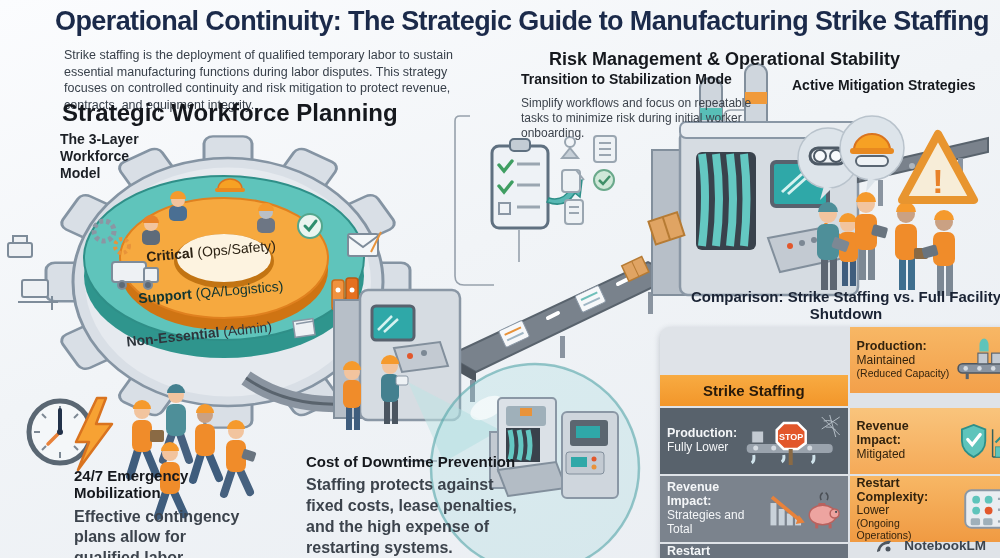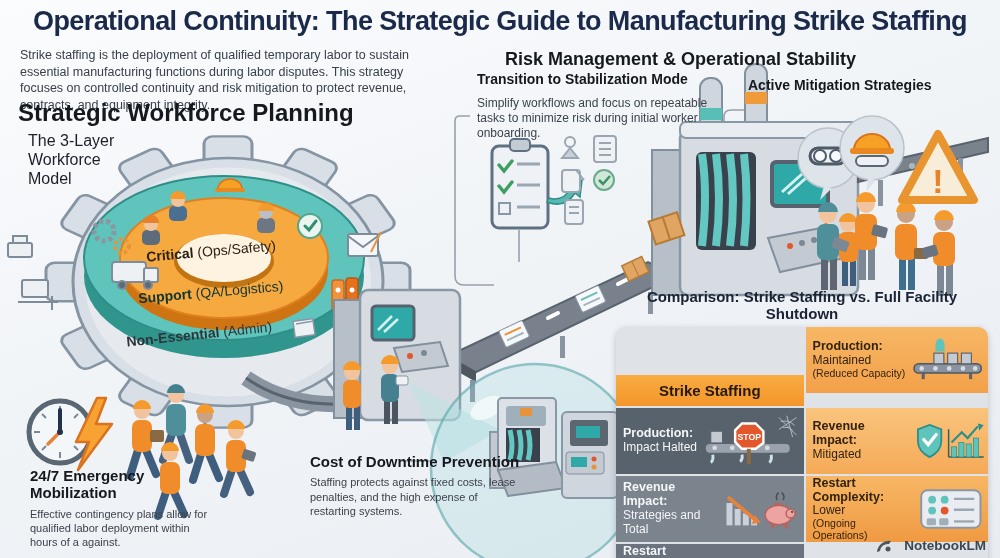--- a/index.html
+++ b/index.html
@@ -1,28 +1,28 @@
 <!DOCTYPE html>
 <html><head>
 <meta charset="utf-8">
 <style>
   html,body{margin:0;padding:0;background:#dfe3e8;}
   .canvas{
     position:relative;width:1000px;height:558px;overflow:hidden;
     font-family:"Liberation Sans",sans-serif;
     background:linear-gradient(160deg,#fbfcfe 0%,#f1f4f7 45%,#e9edf2 100%);
   }
-  .abs{position:absolute;}
+  .abs{position:absolute;padding-left:44px;}
   .title{
     top:6px;left:0;right:0;text-align:center;
     font-size:27px;font-weight:bold;color:#1b2a4a;letter-spacing:-0.6px;
   }
   .intro{top:47px;left:20px;width:428px;font-size:12.5px;line-height:1.32;color:#38404a;}
   .h-left{top:99px;left:18px;font-size:24px;font-weight:bold;color:#15181d;}
-  .model-label{top:131px;left:28px;width:92px;font-size:16px;font-weight:normal;color:#1c2026;line-height:1.2;}
+  .model-label{top:131px;left:16px;width:92px;font-size:14px;font-weight:bold;color:#1c2026;line-height:1.2;}
   .h-right{top:49px;left:505px;width:475px;text-align:left;font-size:18px;font-weight:bold;color:#15181d;}
   .callout{color:#15181d;}
   .callout .ct{font-size:14px;font-weight:bold;margin-bottom:9px;}
   .callout .cb{font-size:12px;line-height:1.25;color:#3c434c;}
   .callout1{top:71px;left:477px;width:238px;}
   .callout2{top:77px;left:748px;width:242px;}
   .ring-label{position:absolute;font-size:14px;color:#23272c;white-space:nowrap;}
   .ring-label b{font-weight:bold;}
   .lbl-critical{top:243px;left:146px;transform:rotate(-5deg);color:#2c2214;}
   .lbl-support{top:284px;left:138px;transform:rotate(-5deg);color:#113531;}
@@ -44,23 +44,23 @@
   .cell .note{font-size:10.5px;line-height:1.1;}
   .cell.orange1{background:linear-gradient(#f7b765,#f3a04a);color:#33230e;}
   .cell.orange2{background:linear-gradient(#f9c47c,#f5aa58);color:#33230e;}
   .cell.orange3{background:linear-gradient(#f7b765,#f09a42);color:#33230e;}
   .cell.gray1{background:#58626c;color:#f4f6f8;}
   .cell.gray2{background:#7b838d;color:#f4f6f8;}
   .cell.gray3{background:#6a737e;color:#f4f6f8;}
   .cell svg{flex:1 1 auto;}
   
   .bcall .ct{font-size:15px;font-weight:bold;color:#15181d;line-height:1.15;margin-bottom:5px;}
-  .bcall .cb{font-size:11px;line-height:1.3;color:#3c434c;}
+  .bcall .cb{font-size:16px;line-height:1.3;color:#3c434c;font-weight:bold;}
   .bcall1{top:467px;left:30px;width:178px;}
-  .bcall2{top:453px;left:262px;width:212px;margin-left:48px;}
+  .bcall2{top:453px;left:262px;width:212px;}
   .watermark{
     bottom:5px;right:14px;display:flex;align-items:center;gap:12px;z-index:6;
     font-size:13.5px;font-weight:bold;color:#3d454e;
   }
   #scene{position:absolute;inset:0;pointer-events:none;}
 </style>
 </head>
 <body>
 
 <div class="canvas">
@@ -458,21 +458,21 @@
           <rect x="48" y="16" width="13" height="14" fill="#c3cad2" stroke="#59636d" stroke-width="1.5"></rect>
           <rect x="66" y="16" width="13" height="14" fill="#c3cad2" stroke="#59636d" stroke-width="1.5"></rect>
           <rect x="30" y="16" width="13" height="14" fill="#c3cad2" stroke="#59636d" stroke-width="1.5"></rect>
           <rect x="14" y="42" width="4" height="8" fill="#59636d"></rect>
             <rect x="76" y="42" width="4" height="8" fill="#59636d"></rect>
         </svg>
       </div>
       <div class="cell gray1">
         <div class="txt">
           <div class="lab">Production:</div>
-          <div class="val">Impact Halted</div>
+          <div class="val">Fully Lower</div>
         </div>
         <svg width="96" height="52" viewBox="0 0 96 52">
           <g stroke="#c9d2da" stroke-width="1" opacity="0.8">
             <path d="M78,2 L96,20 M96,2 L78,14 M86,0 L92,22" fill="none"></path>
             <path d="M80,6 q8,-2 14,4 M82,12 q6,-1 10,3" fill="none"></path>
           </g>
           <rect x="2" y="28" width="88" height="11" rx="5" fill="#9aa3ad" stroke="#59636d" stroke-width="2"></rect>
           <circle cx="12" cy="33" r="2.5" fill="#d6dce2"></circle>
             <circle cx="30" cy="33" r="2.5" fill="#d6dce2"></circle>
             <circle cx="66" cy="33" r="2.5" fill="#d6dce2"></circle>

